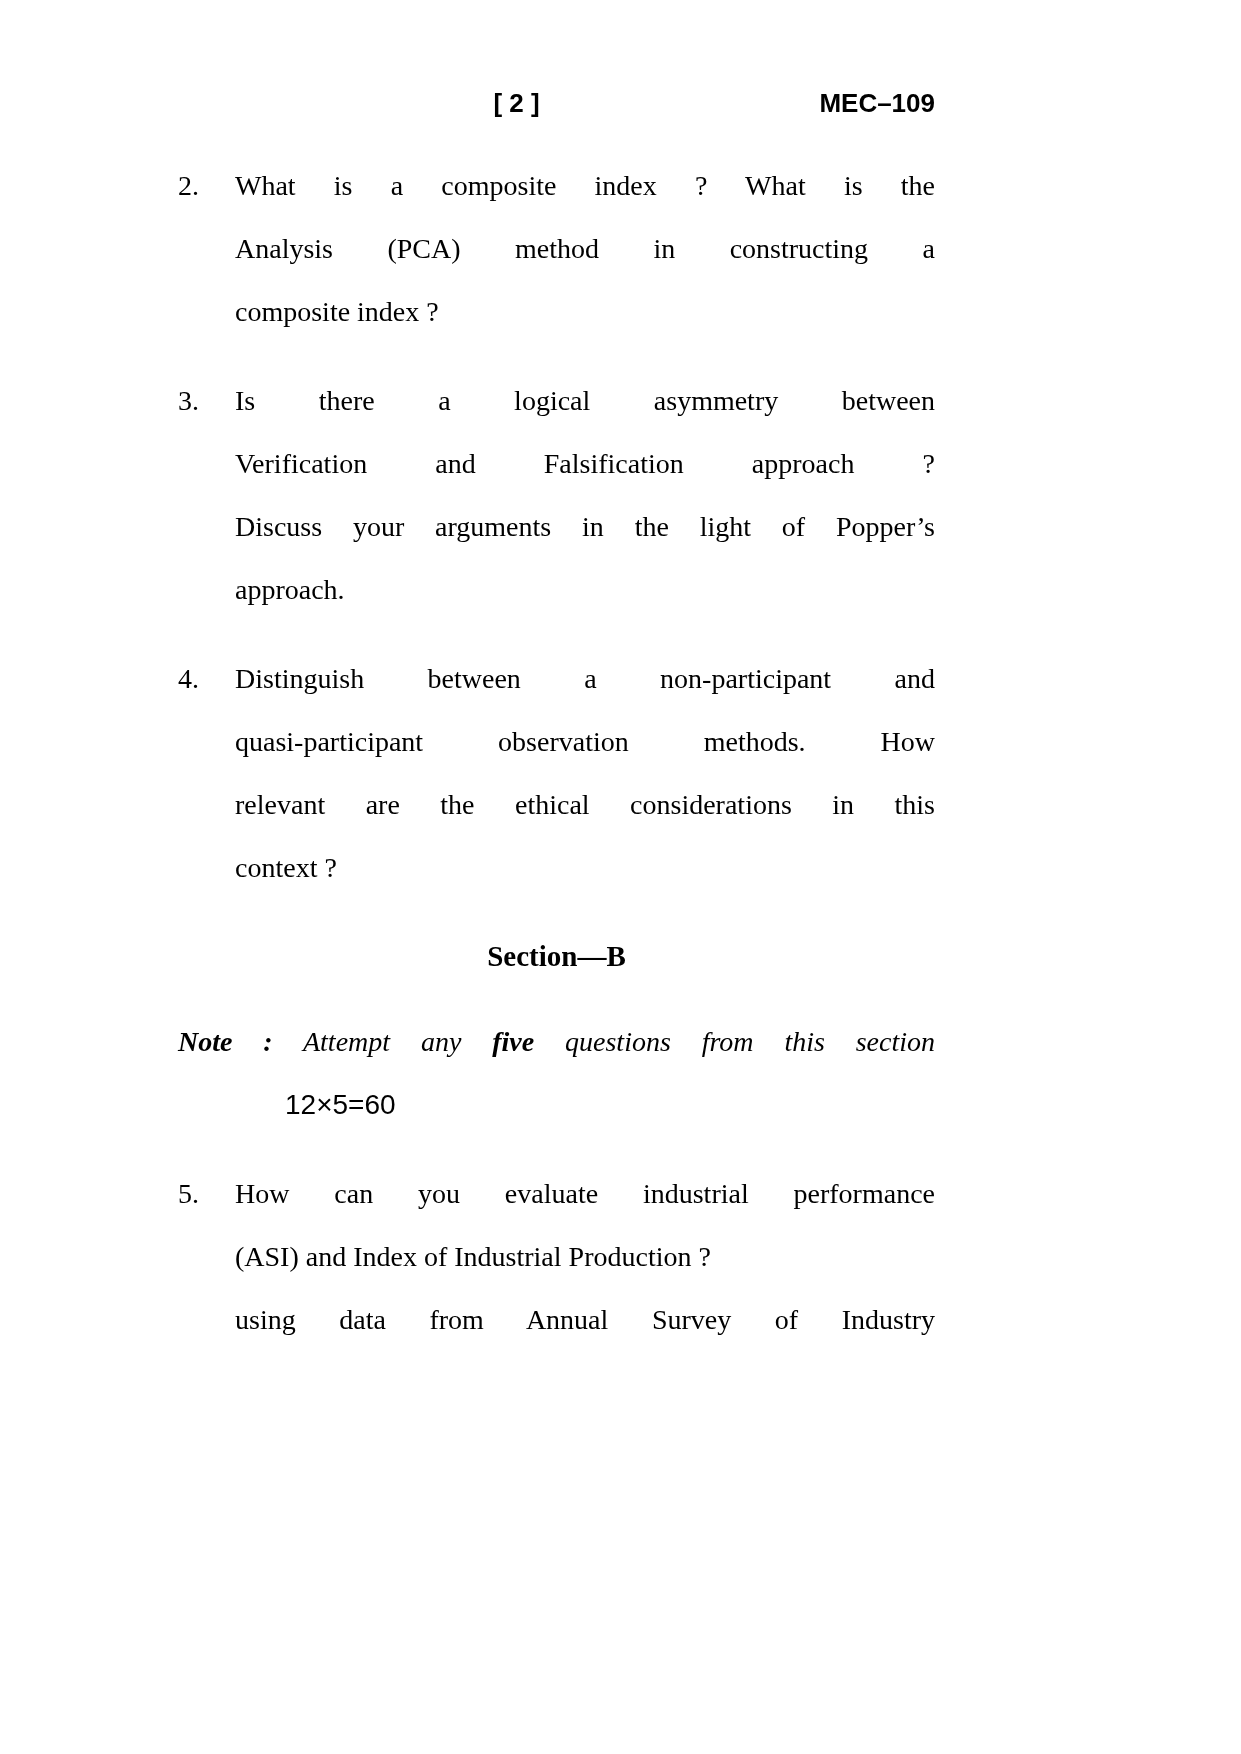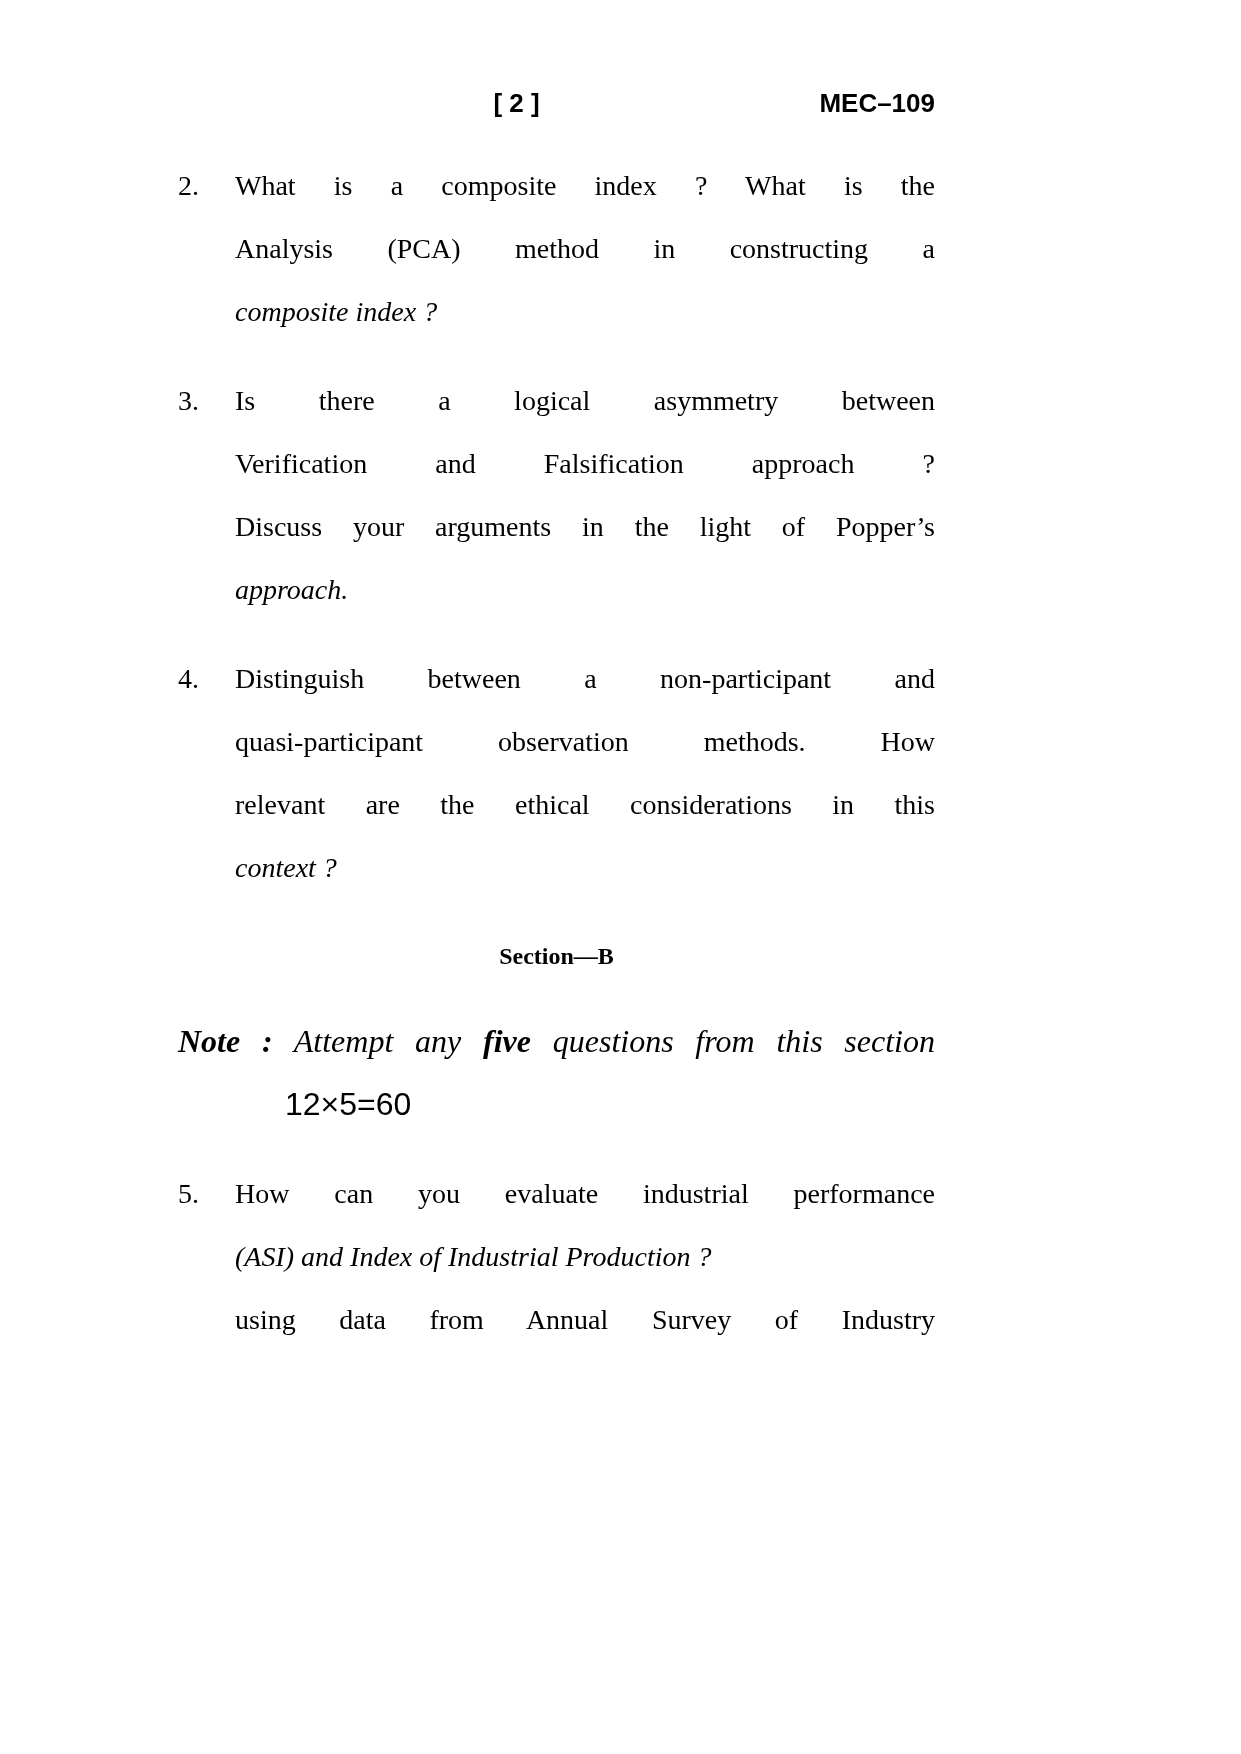--- a/index.html
+++ b/index.html
@@ -53,33 +53,32 @@
   .qbody { flex: 1; }
   .qline {
     line-height: 63px;
     text-align: justify;
     text-align-last: justify;
     white-space: normal;
   }
   .qline.last {
     text-align: right;
     text-align-last: left;
-    font-style: italic;
   }
   
   .section-heading {
     text-align: center;
     font-weight: bold;
-    font-size: 24px;
+    font-size: 29px;
     line-height: 63px;
     margin: 18px 0 22px 0;
   }
   
   .note {
-    font-size: 32px;
+    font-size: 28px;
     font-style: italic;
     margin-bottom: 26px;
   }
   .note-line {
     line-height: 63px;
     text-align: justify;
     text-align-last: justify;
   }
   .note-line2 {
     display: flex;

